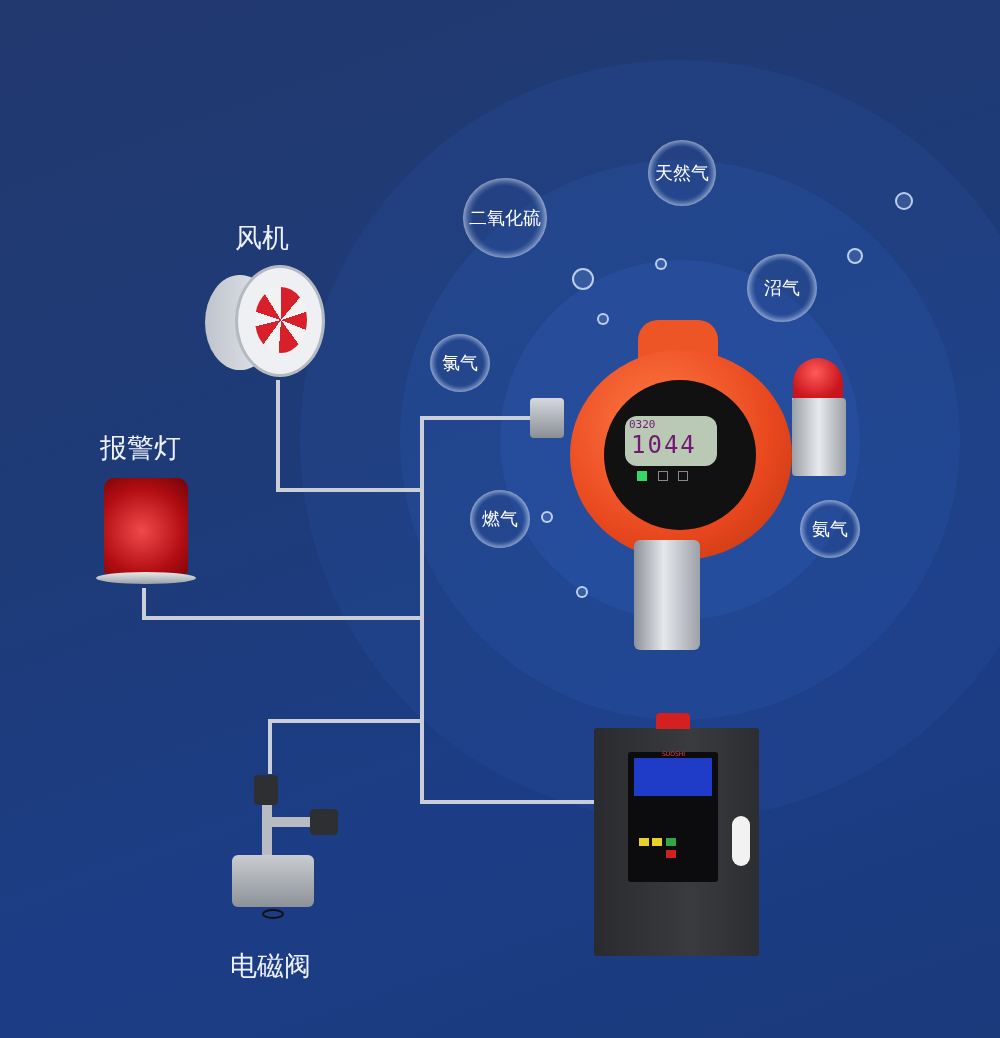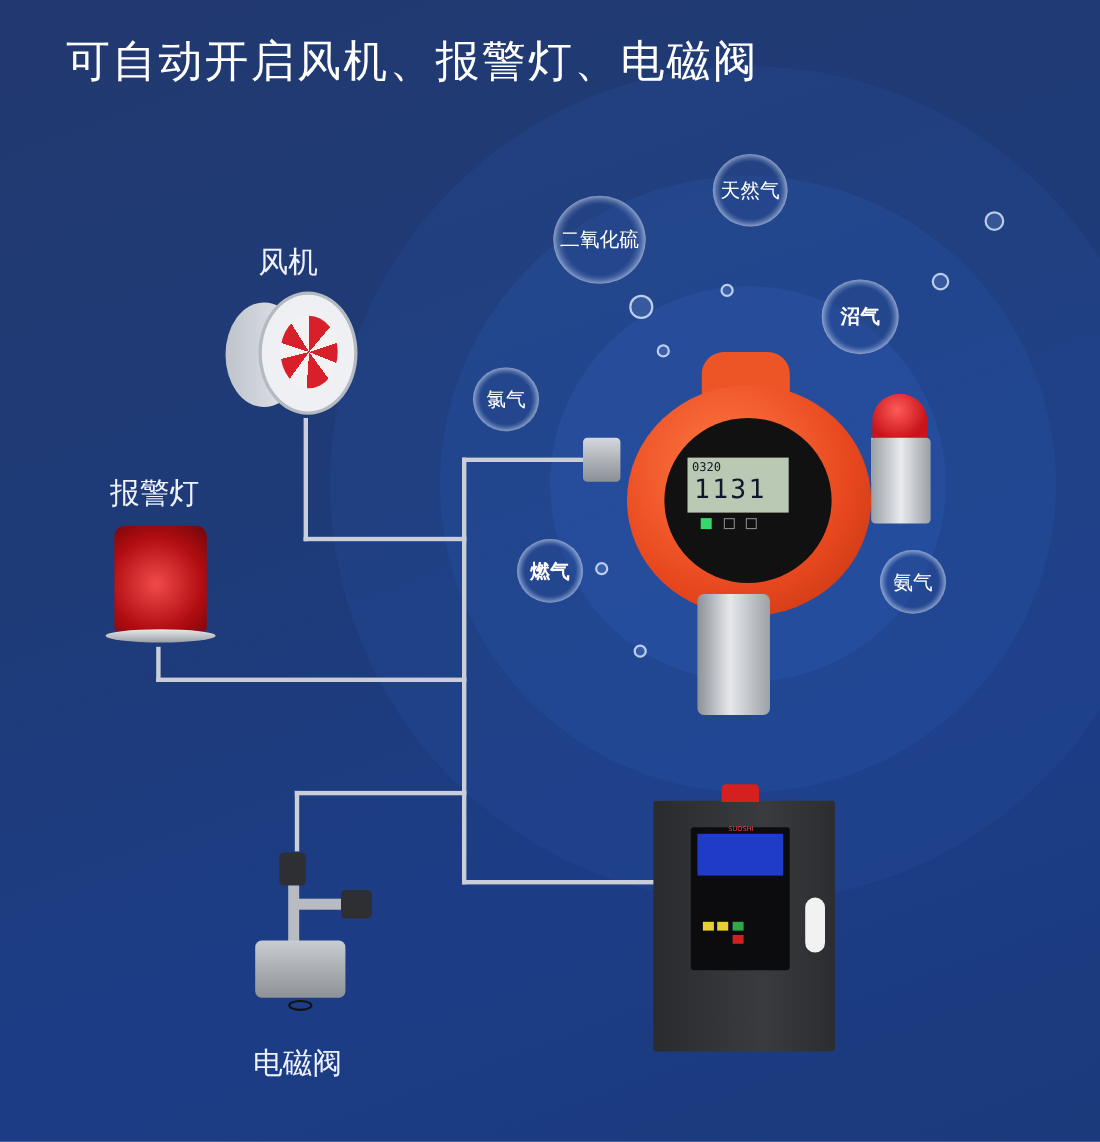--- a/index.html
+++ b/index.html
@@ -13,21 +13,20 @@
 .sm{position:absolute;border-radius:50%;border:2px solid rgba(220,235,255,0.8);background:rgba(120,150,210,0.25);}
 </style>
 </head>
 <body>
 
 <div class="canvas">
   <div class="ring" style="left:300px;top:60px;width:760px;height:760px;background:rgba(40,80,160,0.25);"></div>
   <div class="ring" style="left:400px;top:160px;width:560px;height:560px;background:rgba(40,85,170,0.3);"></div>
   <div class="ring" style="left:500px;top:260px;width:360px;height:360px;background:rgba(45,90,180,0.35);"></div>
 
-  <div class="title">可自动开启风机、报警灯、电磁阀</div>
 
   <div class="wire" style="left:276px;top:380px;width:4px;height:112px;"></div>
   <div class="wire" style="left:276px;top:488px;width:148px;height:4px;"></div>
   <div class="wire" style="left:420px;top:416px;width:4px;height:388px;"></div>
   <div class="wire" style="left:420px;top:416px;width:115px;height:4px;"></div>
   <div class="wire" style="left:142px;top:588px;width:4px;height:32px;"></div>
   <div class="wire" style="left:142px;top:616px;width:282px;height:4px;"></div>
   <div class="wire" style="left:268px;top:719px;width:156px;height:4px;"></div>
   <div class="wire" style="left:268px;top:719px;width:4px;height:55px;"></div>
   <div class="wire" style="left:420px;top:800px;width:176px;height:4px;"></div>
@@ -48,45 +47,45 @@
   <div style="position:absolute;left:232px;top:775px;width:110px;height:150px;">
     <div style="position:absolute;left:22px;top:0;width:24px;height:30px;background:#2d2f33;border-radius:4px;"></div>
     <div style="position:absolute;left:30px;top:30px;width:10px;height:60px;background:#b8bcc2;"></div>
     <div style="position:absolute;left:35px;top:42px;width:50px;height:10px;background:#b8bcc2;"></div>
     <div style="position:absolute;left:78px;top:34px;width:28px;height:26px;background:#2d2f33;border-radius:4px;"></div>
     <div style="position:absolute;left:0;top:80px;width:82px;height:52px;background:linear-gradient(#c9ccd0,#8d9298);border-radius:6px;"></div>
     <div style="position:absolute;left:30px;top:134px;width:22px;height:10px;border:2px solid #111;border-radius:50%;"></div>
   </div>
   <div class="lbl" style="left:230px;top:948px;">电磁阀</div>
 
-  <div class="bubble" style="left:463px;top:178px;width:84px;height:80px;margin-left:40px;">二氧化硫</div>
+  <div class="bubble" style="left:463px;top:178px;width:84px;height:80px;">二氧化硫</div>
   <div class="bubble" style="left:648px;top:140px;width:68px;height:66px;text-align:center;">天然气</div>
-  <div class="bubble" style="left:747px;top:254px;width:70px;height:68px;font-weight:bold;">沼气</div>
+  <div class="bubble" style="left:747px;top:254px;width:70px;height:68px;">沼气</div>
   <div class="bubble" style="left:430px;top:334px;width:60px;height:58px;">氯气</div>
-  <div class="bubble" style="left:470px;top:490px;width:60px;height:58px;font-weight:bold;">燃气</div>
+  <div class="bubble" style="left:470px;top:490px;width:60px;height:58px;">燃气</div>
   <div class="bubble" style="left:800px;top:500px;width:60px;height:58px;">氨气</div>
   <div class="sm" style="left:572px;top:268px;width:22px;height:22px;"></div>
   <div class="sm" style="left:597px;top:313px;width:12px;height:12px;"></div>
   <div class="sm" style="left:655px;top:258px;width:12px;height:12px;"></div>
   <div class="sm" style="left:847px;top:248px;width:16px;height:16px;"></div>
   <div class="sm" style="left:895px;top:192px;width:18px;height:18px;"></div>
   <div class="sm" style="left:541px;top:511px;width:12px;height:12px;"></div>
   <div class="sm" style="left:576px;top:586px;width:12px;height:12px;"></div>
 
   <div style="position:absolute;left:530px;top:320px;width:330px;height:330px;">
     <div style="position:absolute;left:0;top:78px;width:34px;height:40px;background:linear-gradient(#d5d8dc,#8a8f96);border-radius:4px;"></div>
     <div style="position:absolute;left:108px;top:0;width:80px;height:40px;border-radius:20px 20px 0 0;background:#ee5526;"></div>
     <div style="position:absolute;left:40px;top:30px;width:222px;height:210px;border-radius:50%;background:radial-gradient(circle at 40% 35%,#ff7a44,#e8471e 60%,#b8330f);"></div>
     <div style="position:absolute;left:262px;top:78px;width:18px;height:40px;background:#c0c4c9;"></div>
     <div style="position:absolute;left:263px;top:38px;width:50px;height:42px;border-radius:25px 25px 4px 4px;background:radial-gradient(circle at 45% 35%,#ff5a5a,#c8141a 70%);"></div>
     <div style="position:absolute;left:262px;top:78px;width:54px;height:78px;background:linear-gradient(90deg,#9aa0a6,#e8eaed 50%,#9aa0a6);border-radius:4px;"></div>
     <div style="position:absolute;left:74px;top:60px;width:152px;height:150px;border-radius:50%;background:#111;"></div>
-    <div style="position:absolute;left:95px;top:96px;width:92px;height:50px;background:#b9c9b3;border-radius:0;font-family:'DejaVu Sans Mono',monospace;color:#0f172a;">
+    <div style="position:absolute;left:95px;top:96px;width:92px;height:50px;background:#b9c9b3;border-radius:12px;font-family:'DejaVu Sans Mono',monospace;color:#701a75;">
       <div style="font-size:11px;padding:2px 4px;">0320</div>
-      <div style="font-size:24px;padding-left:6px;line-height:24px;letter-spacing:2px;">1131</div>
+      <div style="font-size:24px;padding-left:6px;line-height:24px;letter-spacing:2px;">1044</div>
     </div>
     <div style="position:absolute;left:107px;top:151px;width:10px;height:10px;background:#35d86a;"></div>
     <div style="position:absolute;left:128px;top:151px;width:10px;height:10px;border:1px solid #888;"></div>
     <div style="position:absolute;left:148px;top:151px;width:10px;height:10px;border:1px solid #888;"></div>
     <div style="position:absolute;left:104px;top:220px;width:66px;height:110px;background:linear-gradient(90deg,#8c9198,#e6e8eb 45%,#9ca1a8);border-radius:6px;"></div>
   </div>
 
   <div style="position:absolute;left:594px;top:728px;width:165px;height:228px;background:linear-gradient(90deg,#2a2b2e,#3a3b3f 60%,#2c2d30);border-radius:3px;">
     <div style="position:absolute;left:62px;top:-15px;width:34px;height:16px;background:#d4201f;border-radius:4px 4px 0 0;"></div>
     <div style="position:absolute;left:34px;top:24px;width:90px;height:130px;background:#0c0c0e;border-radius:3px;"></div>

